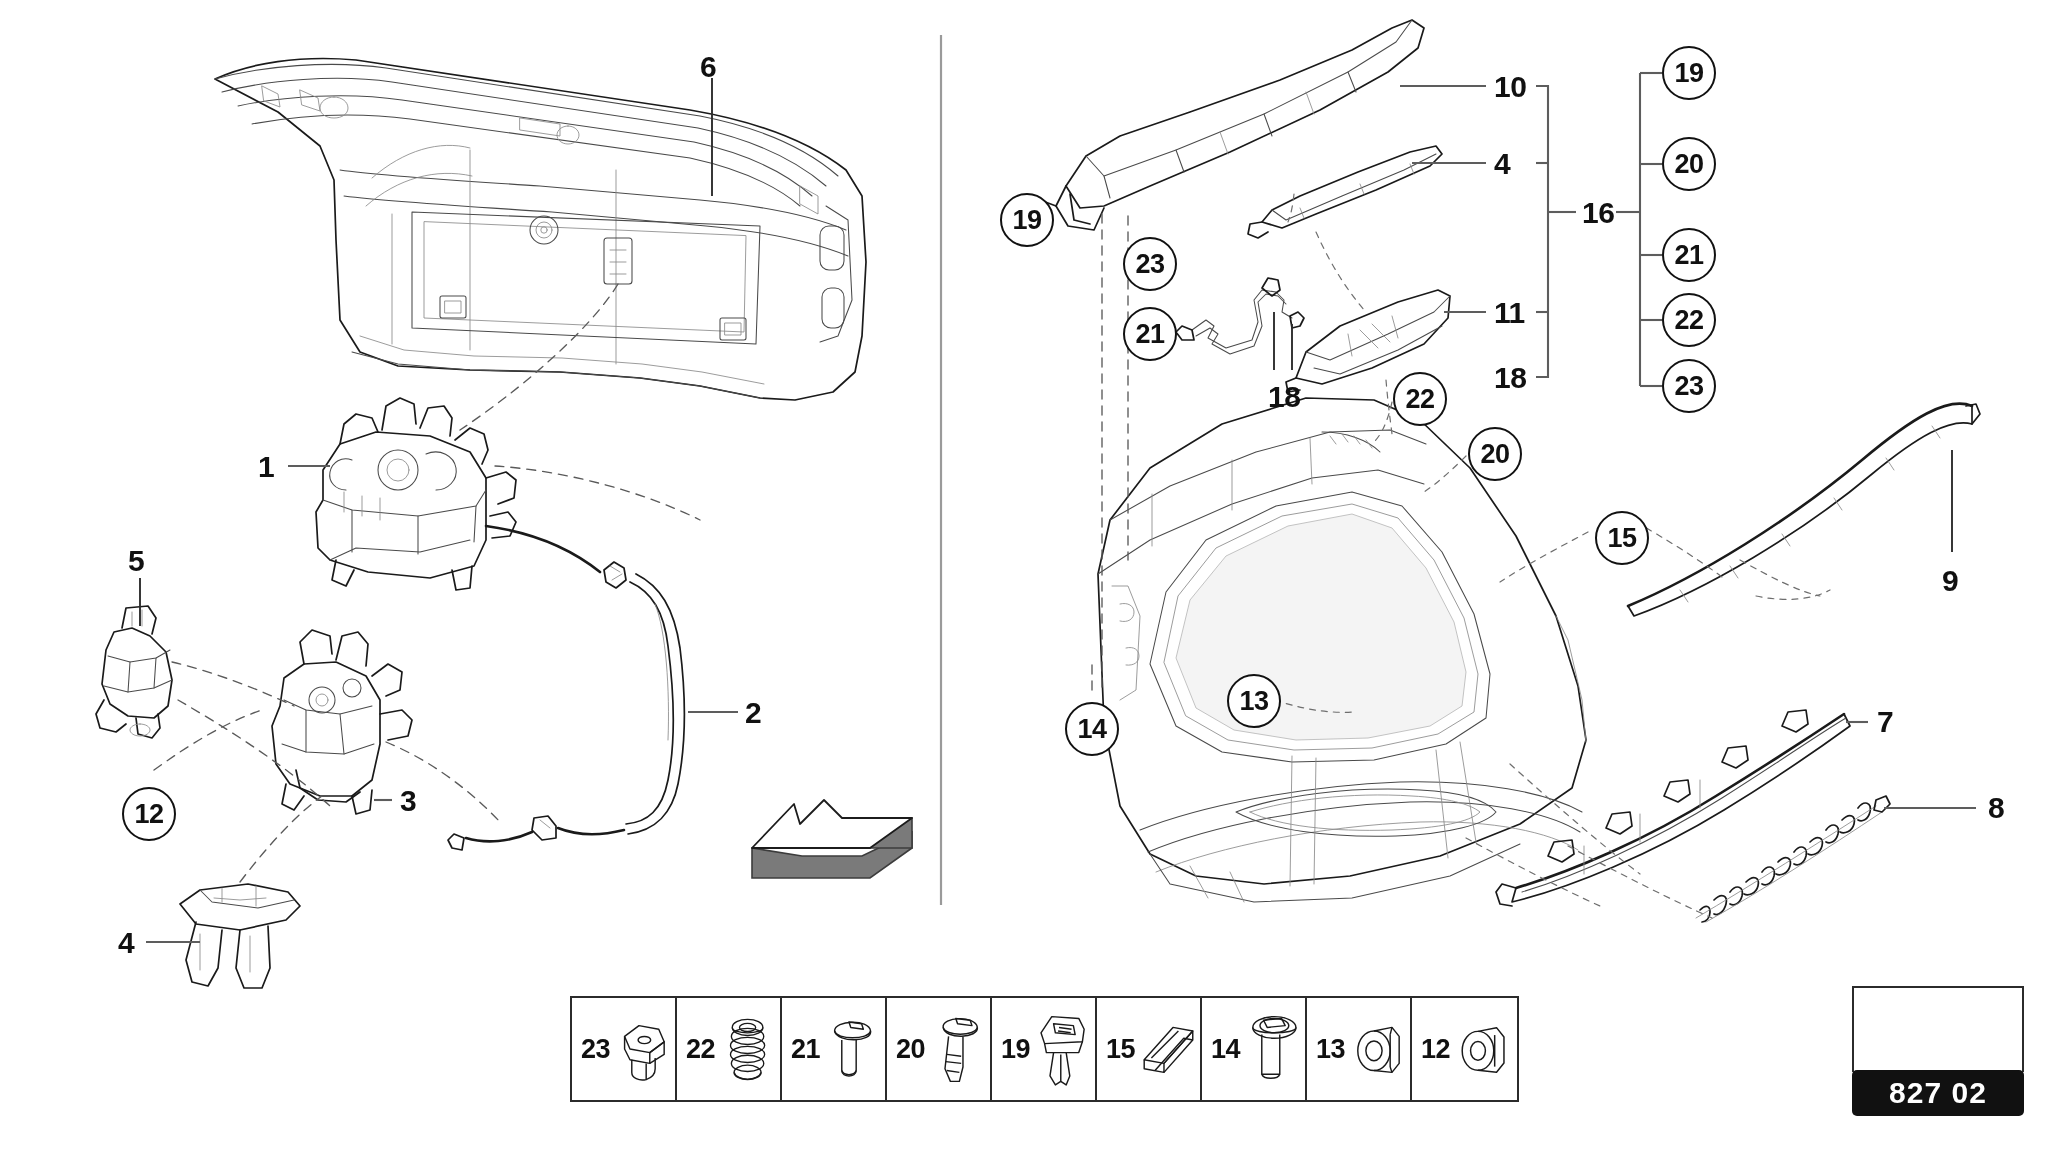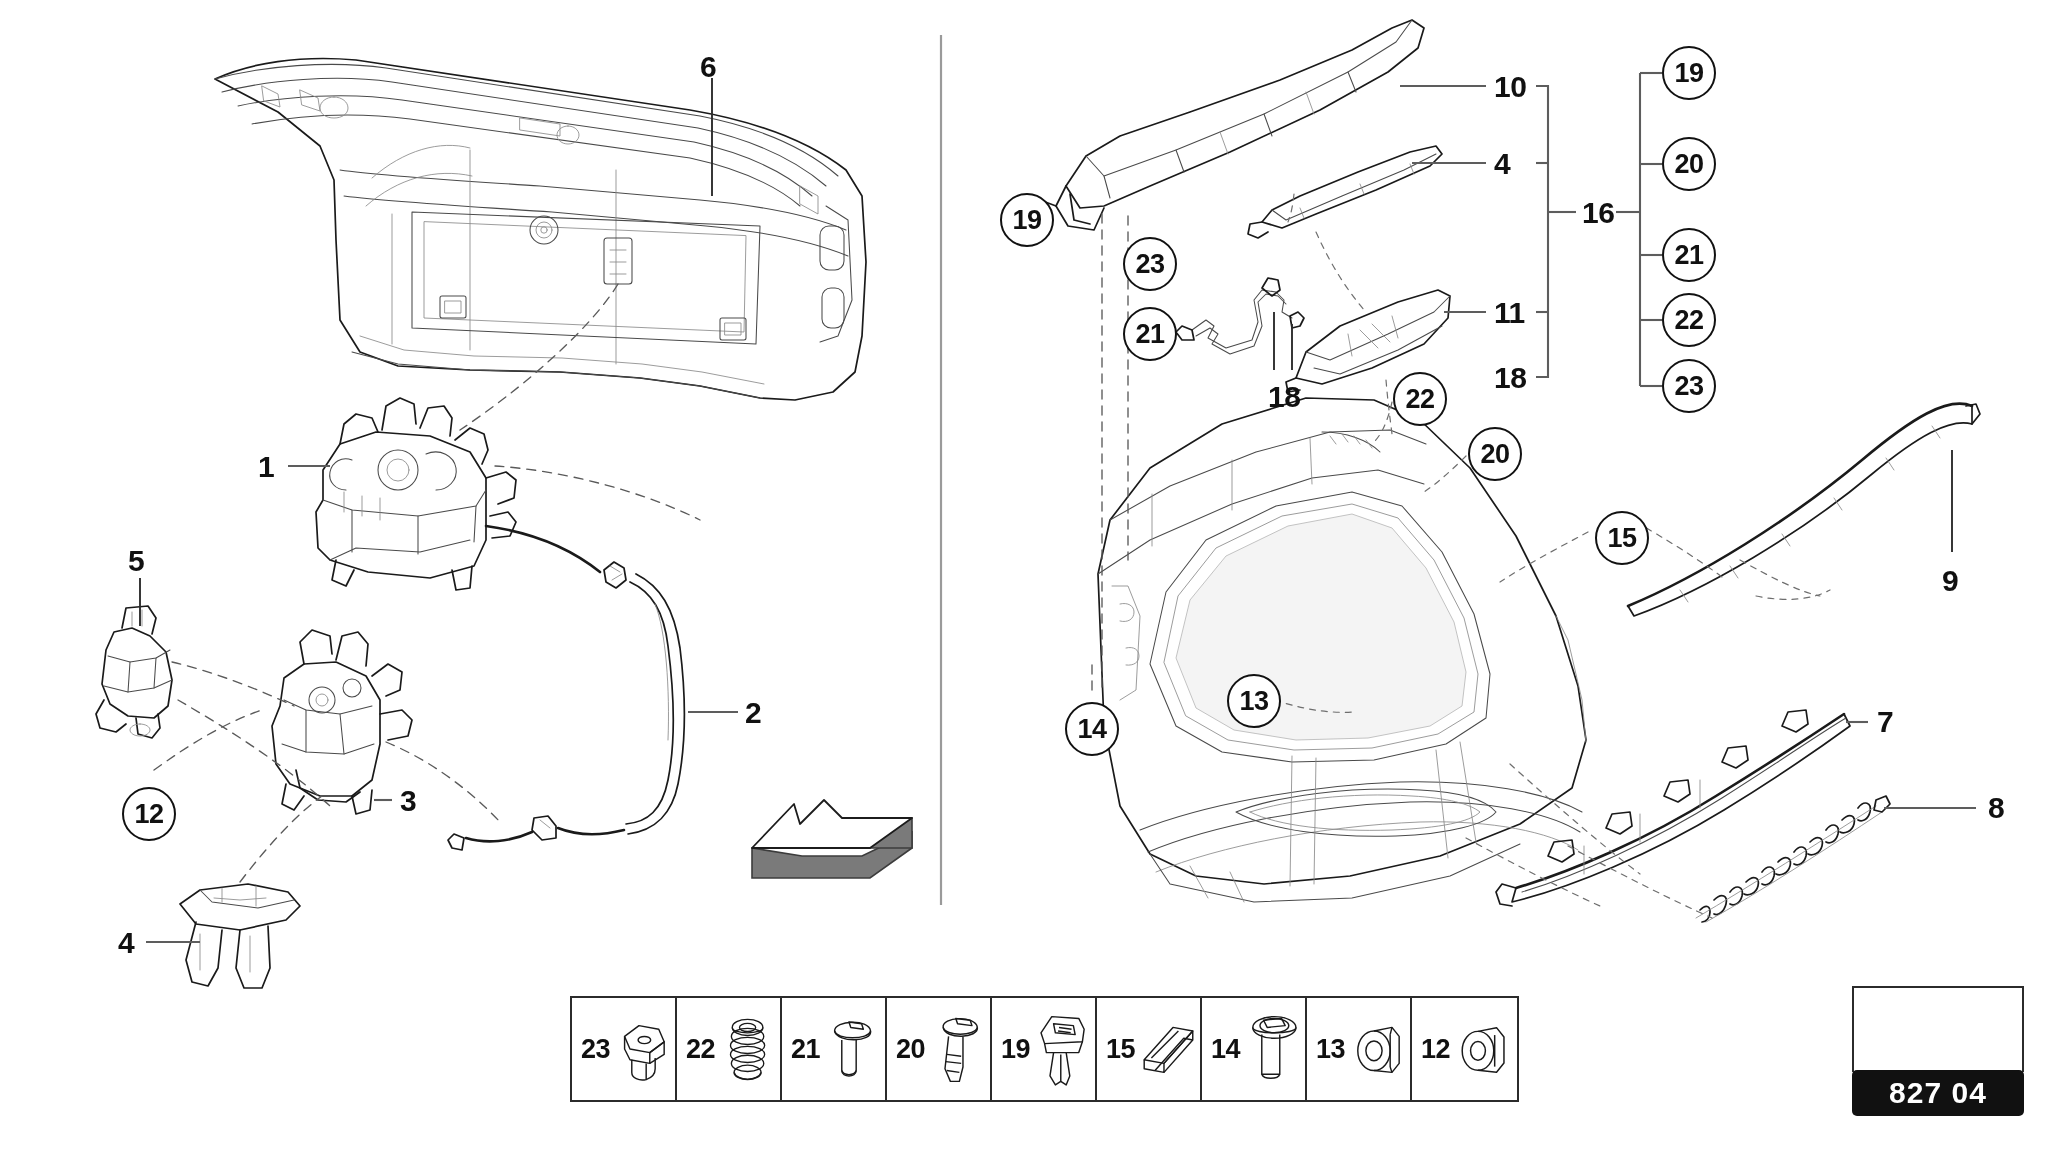--- a/index.html
+++ b/index.html
@@ -690,17 +690,17 @@
           </g>
         </svg>
       </span>
     </div>
 
   </div>
 
   <div id="badge">
     <div class="arrowbox"></div>
     <div class="codebox">
-      <span class="code">827 04</span>
+      <span class="code">827 02</span>
     </div>
   </div>
 
 </div>
 
 </body></html>

